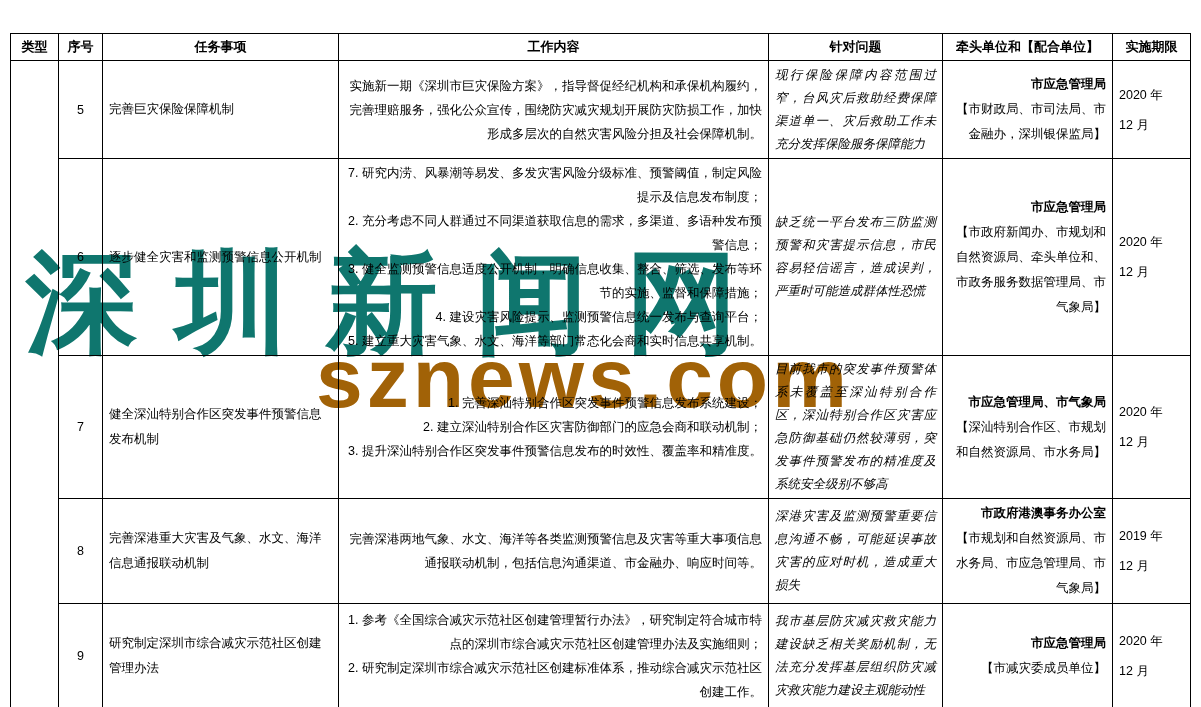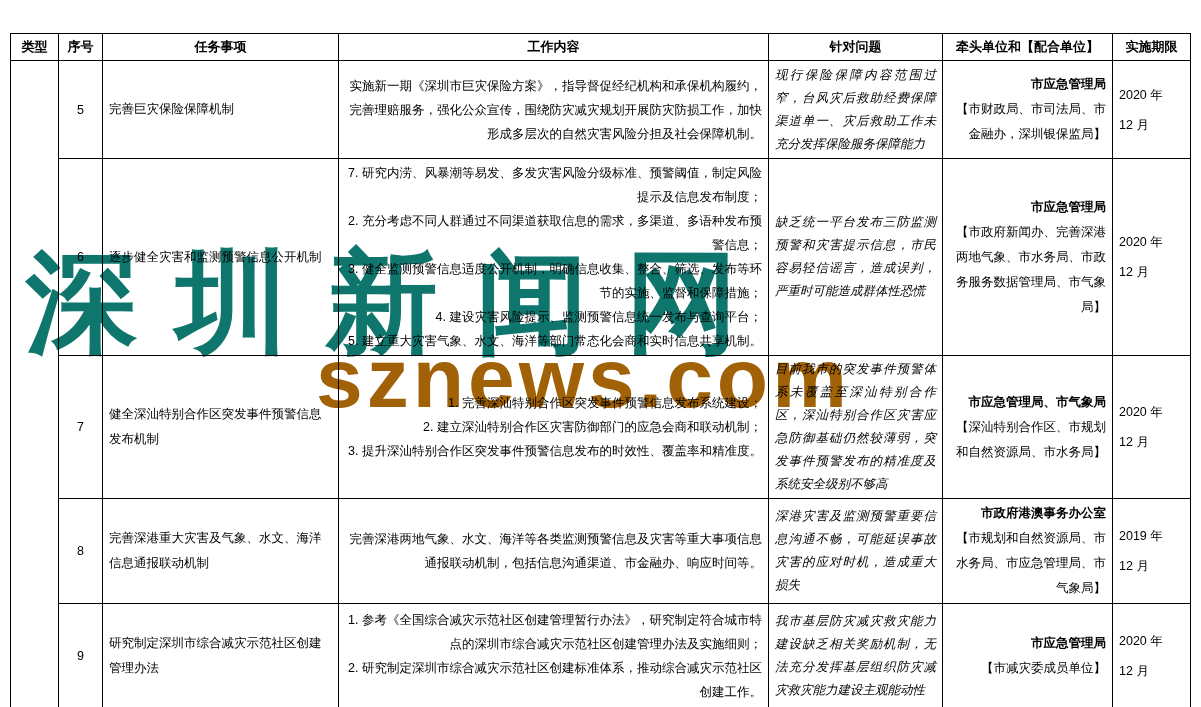--- a/index.html
+++ b/index.html
@@ -83,21 +83,21 @@
         <td class="content-cell">
           <p>7. 研究内涝、风暴潮等易发、多发灾害风险分级标准、预警阈值，制定风险提示及信息发布制度；</p>
           <p>2. 充分考虑不同人群通过不同渠道获取信息的需求，多渠道、多语种发布预警信息；</p>
           <p>3. 健全监测预警信息适度公开机制，明确信息收集、整合、筛选、发布等环节的实施、监督和保障措施；</p>
           <p>4. 建设灾害风险提示、监测预警信息统一发布与查询平台；</p>
           <p>5. 建立重大灾害气象、水文、海洋等部门常态化会商和实时信息共享机制。</p>
         </td>
         <td class="problem-cell">缺乏统一平台发布三防监测预警和灾害提示信息，市民容易轻信谣言，造成误判，严重时可能造成群体性恐慌</td>
         <td class="unit-cell">
           <div class="unit-lead">市应急管理局</div>
-          <div class="unit-support">【市政府新闻办、完善深港两地气象、市水务局、市政务服务数据管理局、市气象局】</div>
+          <div class="unit-support">【市政府新闻办、市规划和自然资源局、牵头单位和、市政务服务数据管理局、市气象局】</div>
         </td>
         <td class="deadline-cell">
           <div>2020 年</div>
           <div>12 月</div>
         </td>
       </tr>
       <tr style="height: 140px;">
         <td class="num-cell">7</td>
         <td class="task-cell">健全深汕特别合作区突发事件预警信息发布机制</td>
         <td class="content-cell">

